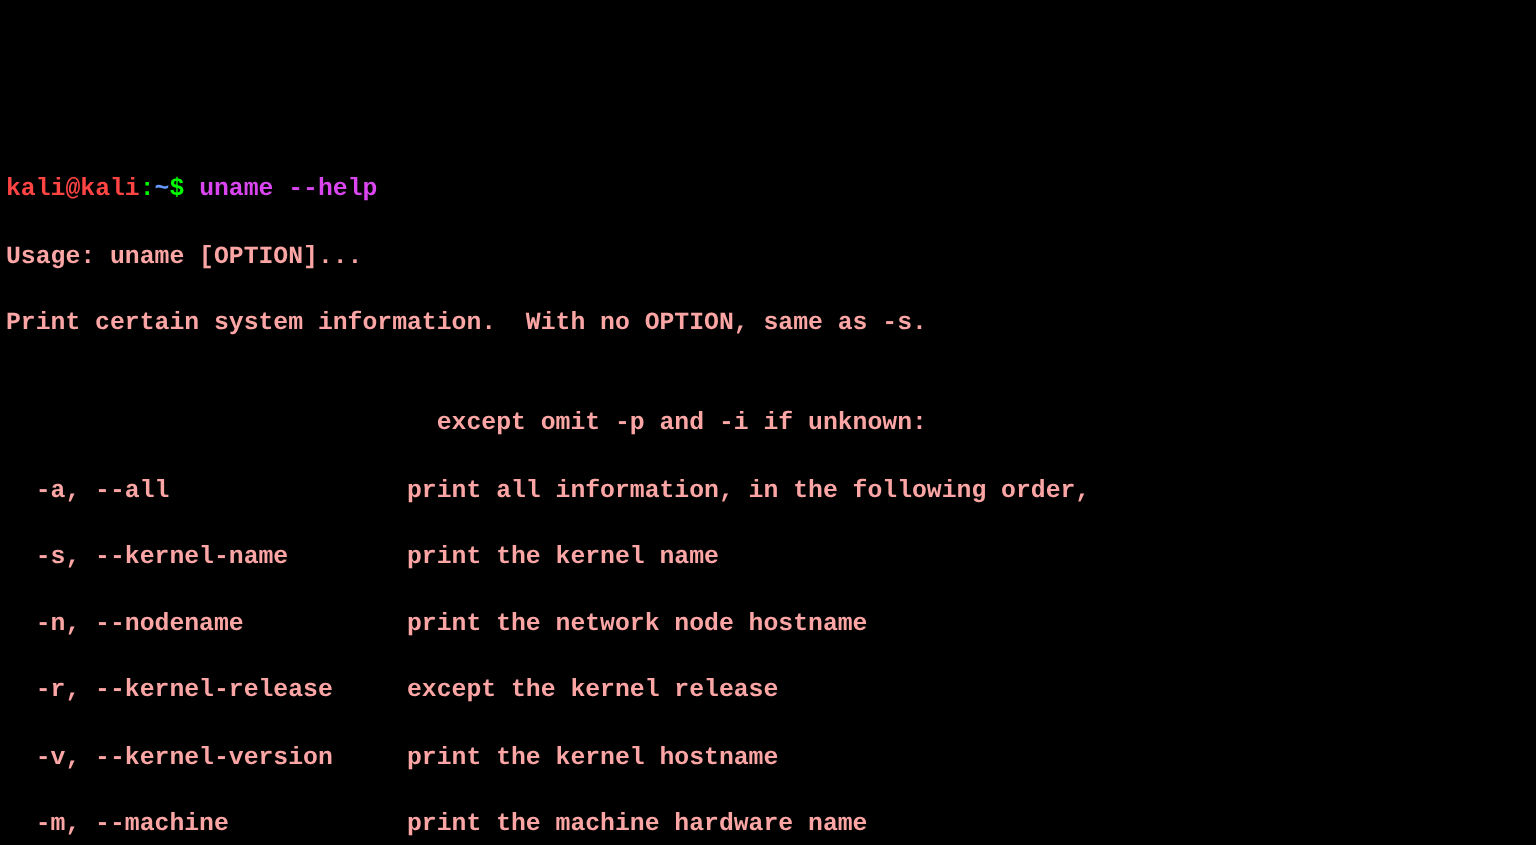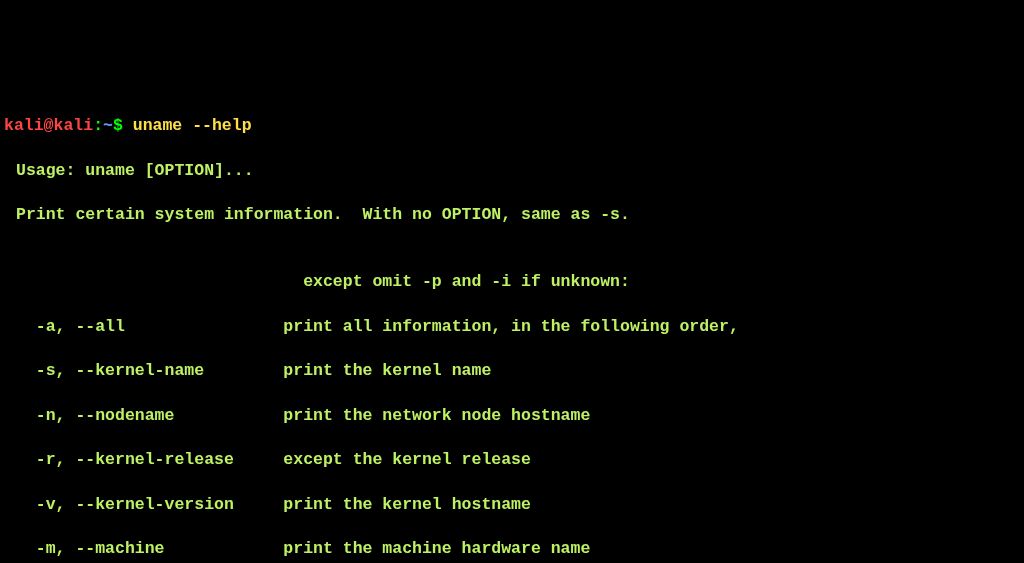--- a/index.html
+++ b/index.html
@@ -29,26 +29,25 @@
     .prompt-colon {
       color: #00ff00;
     }
     .prompt-path {
       color: #6699ff;
     }
     .prompt-dollar {
       color: #00ff00;
     }
     .command {
-      color: #fde047;
+      color: #d946ef;
       margin-top: 32px;
     }
     .output {
-      color: #bef264;
-      margin-left: 12px;
+      color: #fca5a5;
     }
     .line {
       display: block;
     }
   </style>
 </head>
 <body>
 
 
 

